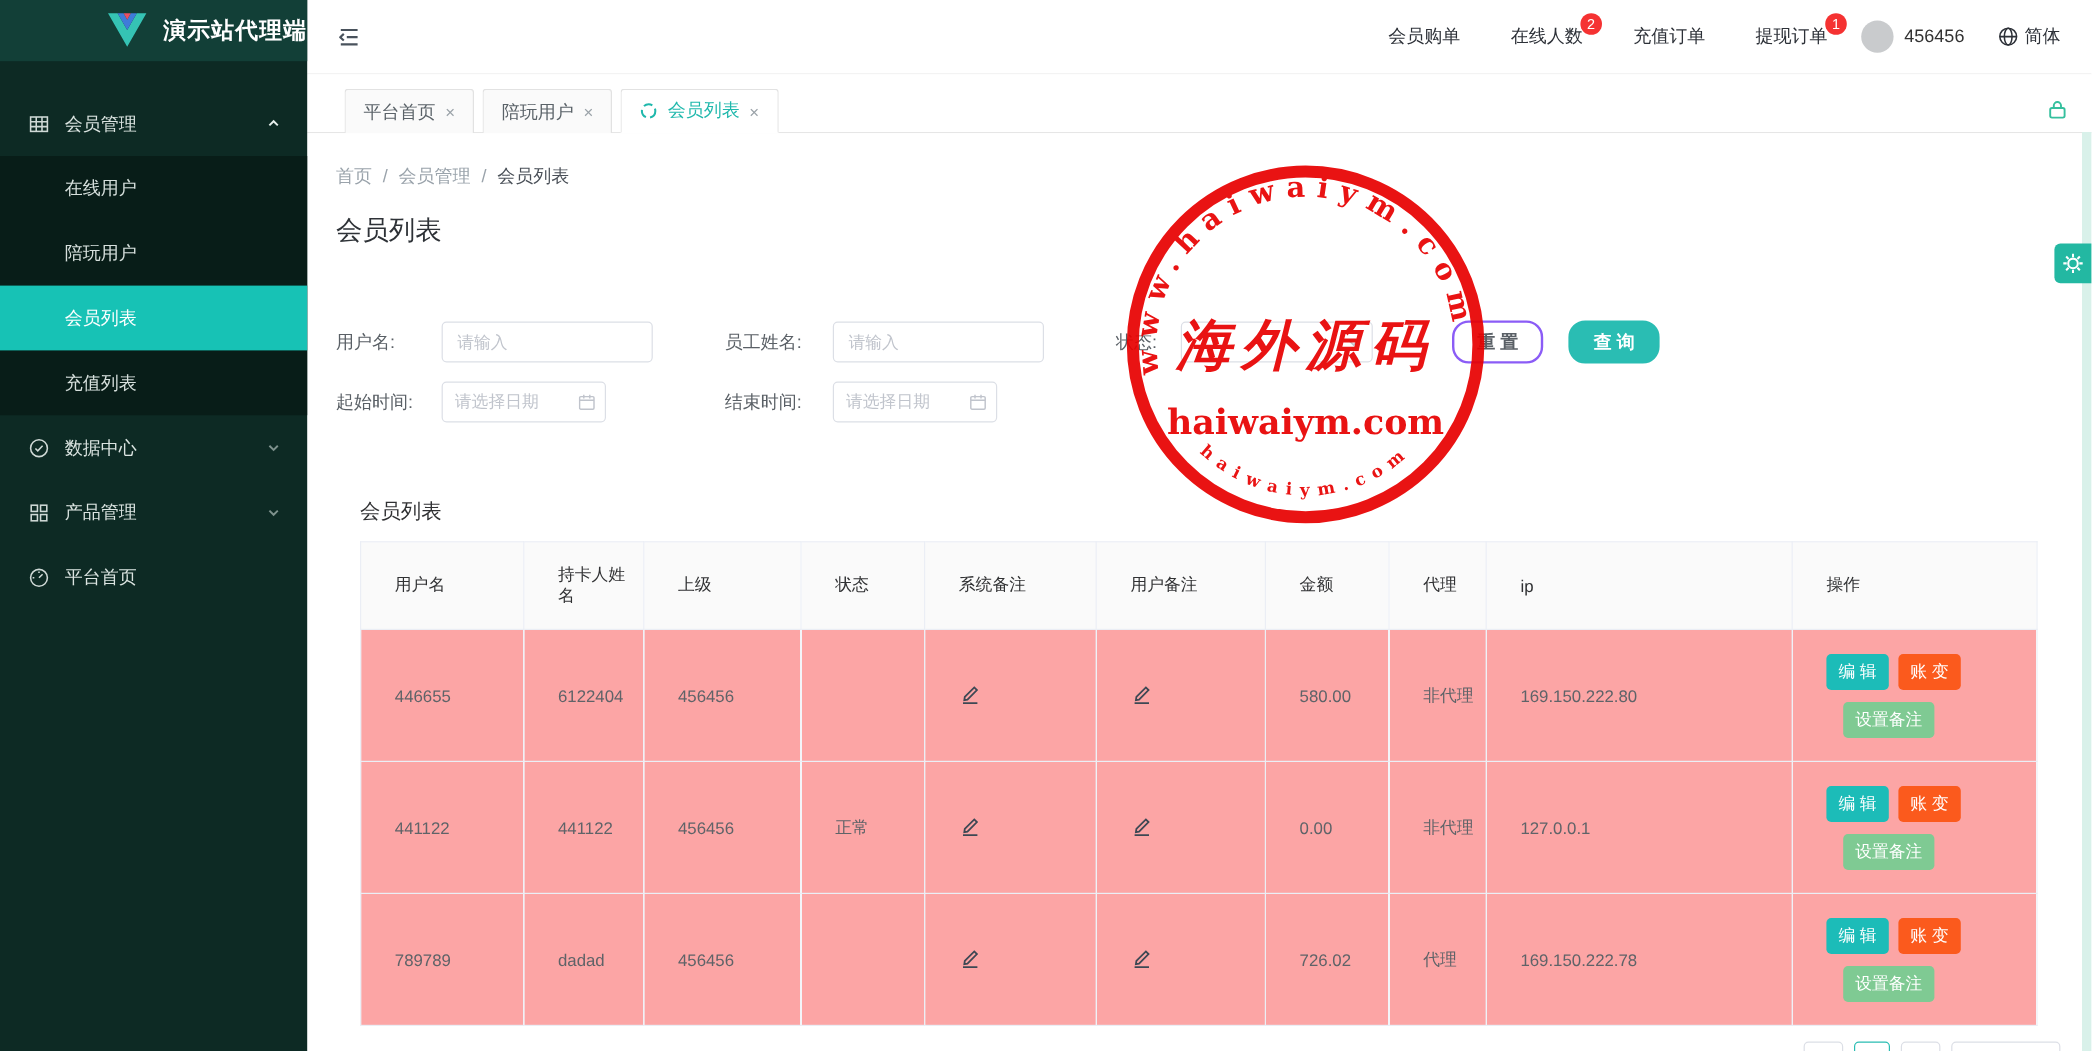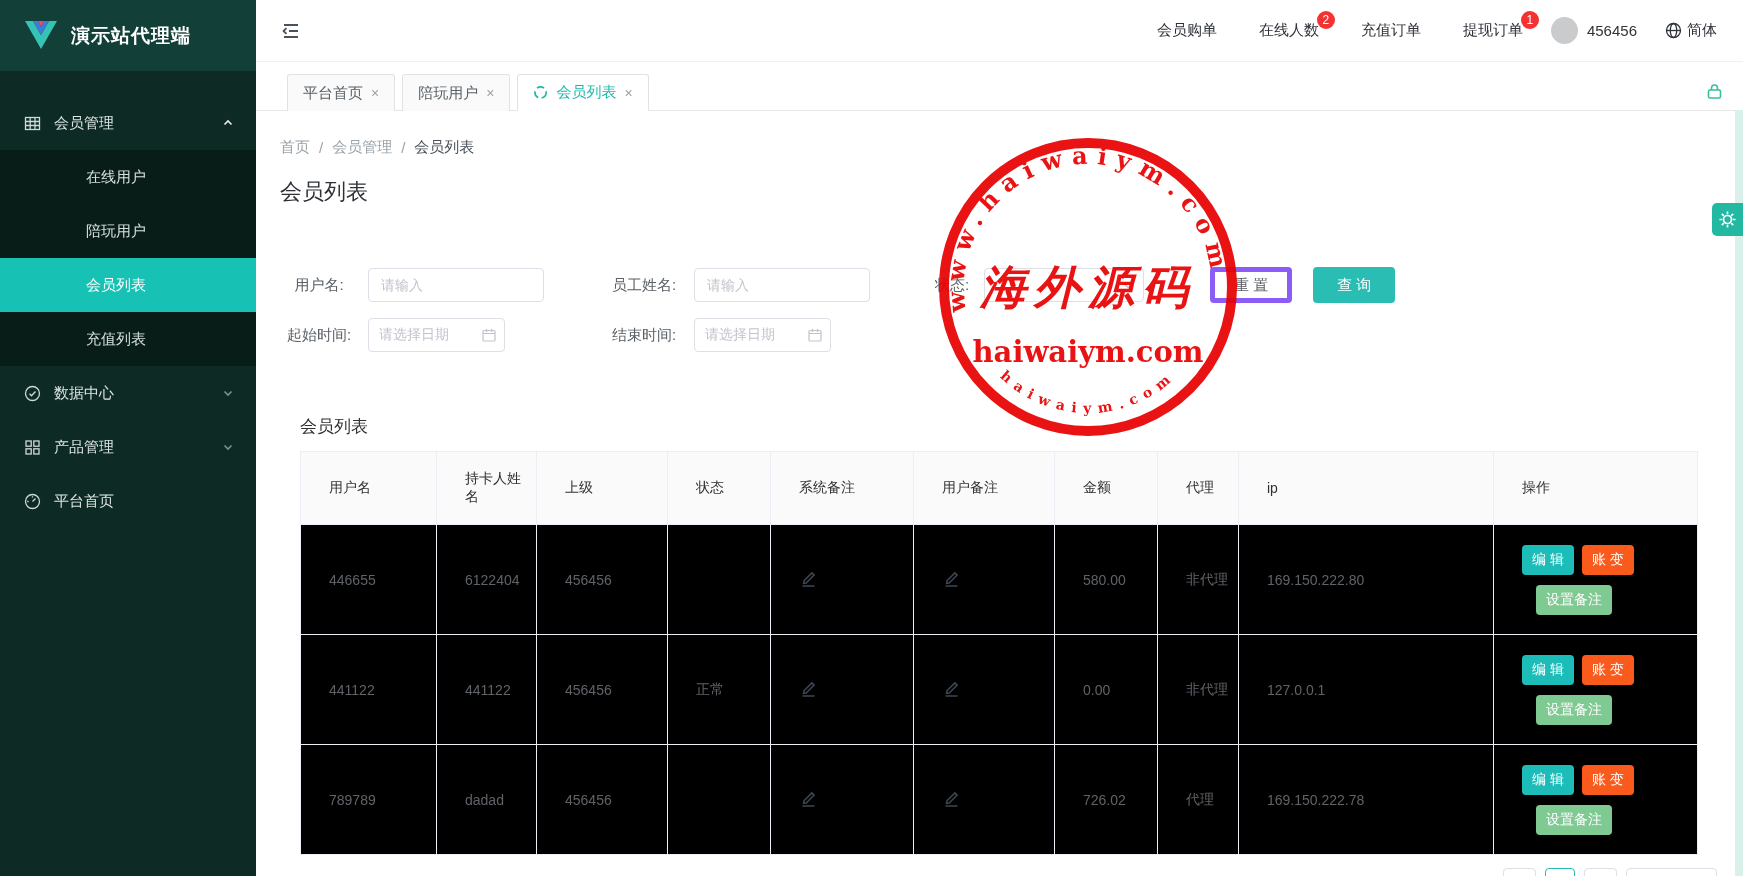--- a/index.html
+++ b/index.html
@@ -1,28 +1,28 @@
 <!DOCTYPE html>
 <html><head>
 <meta charset="utf-8">
 <style>
   html,body{margin:0;padding:0;background:#fff;}
   .app{position:relative;width:1743px;height:876px;overflow:hidden;
        font-family:"Liberation Sans","DejaVu Sans",sans-serif;color:#333;font-size:14px;}
   
   .sidebar{position:absolute;left:0;top:0;width:256px;height:876px;background:#0d2a24;z-index:5;}
-  .logo{height:71px;background:#123f37;display:flex;align-items:center;padding-left:24px;gap:13px;}
+  .logo{height:51px;background:#123f37;display:flex;align-items:center;padding-left:24px;gap:13px;justify-content:flex-end;}
   .logo-title{color:#fff;font-size:19px;font-weight:600;letter-spacing:1px;}
   .menu{padding-top:25px;}
   .m-item{height:54px;display:flex;align-items:center;padding:0 22px 0 24px;gap:13px;
           color:#dbe4e1;font-size:15px;cursor:pointer;position:relative;}
   .m-item .mi-label{flex:1;}
   .m-ico{width:17px;height:17px;display:inline-flex;}
   .submenu{background:#081d18;}
-  .s-item{height:54px;display:flex;align-items:center;padding-left:86px;color:#d7e0dd;font-size:15px;cursor:pointer;}
+  .s-item{height:54px;display:flex;align-items:center;padding-left:54px;color:#d7e0dd;font-size:15px;cursor:pointer;}
   .s-item.active{background:#17c2b5;color:#fff;}
   
   .main{position:absolute;left:256px;top:0;right:0;bottom:0;background:#fff;}
   .hdr{height:61px;display:flex;align-items:center;padding:0 26px 0 24px;border-bottom:1px solid #f0f0f0;background:#fff;}
   .collapse{width:22px;height:22px;display:inline-flex;cursor:pointer;}
   .hdr-right{margin-left:auto;display:flex;align-items:center;gap:28px;}
   .nav-item{position:relative;color:#2d3138;font-size:15px;cursor:pointer;white-space:nowrap;}
   .badge{position:absolute;top:-10px;right:-16px;min-width:18px;height:18px;border-radius:9px;background:#f53232;
          color:#fff;font-size:12px;display:flex;align-items:center;justify-content:center;padding:0 4px;box-sizing:border-box;}
   .user-box{display:flex;align-items:center;gap:9px;cursor:pointer;}
@@ -39,44 +39,44 @@
   .tab-lock{margin-left:auto;margin-bottom:10px;cursor:pointer;display:inline-flex;}
   
   .content{position:relative;height:766px;background:#fff;padding:0 48px 0 24px;box-sizing:border-box;overflow:hidden;}
   .crumbs{margin-top:27px;font-size:15px;color:#9aa3ab;display:flex;gap:9px;align-items:center;}
   .crumb{cursor:pointer;}
   .crumb.last{color:#4a5058;cursor:default;}
   .page-title{margin-top:20px;font-size:22px;color:#2e3237;font-weight:500;height:30px;line-height:30px;}
   
   .filters{margin-top:60px;margin-left:0;}
   .f-row{display:flex;align-items:center;height:36px;margin-bottom:14px;}
-  .f-label{width:78px;text-align:center;margin-right:10px;color:#5a6066;font-size:15px;white-space:nowrap;}
+  .f-label{width:78px;text-align:left;margin-right:10px;color:#5a6066;font-size:15px;white-space:nowrap;}
   .f-label.w80{width:80px;}
   .f-label.w44{width:44px;margin-left:60px;}
   .inp{width:176px;height:34px;box-sizing:border-box;border:1px solid #dcdfe6;border-radius:4px;
        padding:0 12px;font-size:14px;color:#333;outline:none;font-family:inherit;background:#fff;}
   .inp::placeholder{color:#c0c4cc;}
   .date-box{width:137px;height:34px;box-sizing:border-box;border:1px solid #dcdfe6;border-radius:4px;
             display:flex;align-items:center;padding:0 8px 0 10px;gap:6px;background:#fff;cursor:pointer;}
   .date-box .ph{flex:1;color:#c0c4cc;font-size:14px;white-space:nowrap;overflow:hidden;}
   .sel-box{width:160px;height:34px;box-sizing:border-box;border:1px solid #dcdfe6;border-radius:4px;background:#fff;
            display:flex;align-items:center;justify-content:flex-end;padding-right:9px;cursor:pointer;}
   .ml60{margin-left:60px;}
-  .btn{height:36px;border-radius:4px;padding:0 19px;font-size:15px;border:5px solid #8b5cf6;background:#fff;
-       color:#5a6066;cursor:pointer;font-family:inherit;}
+  .btn{height:36px;border-radius:14px;padding:0 19px;font-size:15px;border:2px solid #8b5cf6;background:#fff;
+       color:#5a6066;cursor:pointer;font-family:inherit;font-weight:bold;}
   .btn.reset{margin-left:66px;}
   .btn.primary{background:#2abdb3;border-color:#2abdb3;color:#fff;margin-left:21px;}
   
   .sec-title{margin-top:62px;margin-left:20px;font-size:17px;color:#303133;height:24px;line-height:24px;}
   .tbl-wrap{margin-top:12px;margin-left:20px;width:1397px;}
   table.grid{border-collapse:collapse;table-layout:fixed;width:1397px;font-size:14px;color:#5f6368;}
   table.grid th,table.grid td{border:1px solid #ebeef5;padding:0 10px 0 28px;text-align:left;vertical-align:middle;
        overflow:hidden;word-break:break-all;}
   table.grid thead th{background:#fafafa;color:#303133;font-weight:500;height:72px;}
-  table.grid tbody td{height:109px;background:#000000;}
+  table.grid tbody td{height:109px;background:#fca5a5;}
   .pen{display:inline-flex;cursor:pointer;}
   .act-line{display:flex;gap:8px;}
   .act-line.second{margin-top:10px;margin-left:14px;}
   .abtn{height:30px;border:none;border-radius:4px;color:#fff;font-size:14px;padding:0 10px;cursor:pointer;
         font-family:inherit;white-space:nowrap;}
   .abtn.edit{background:#1cbcb8;}
   .abtn.acct{background:#fb5a1d;}
   .abtn.remark{background:#7fca93;}
   
   .pager{display:flex;justify-content:flex-end;gap:9px;margin-top:13px;width:1397px;margin-left:20px;}

